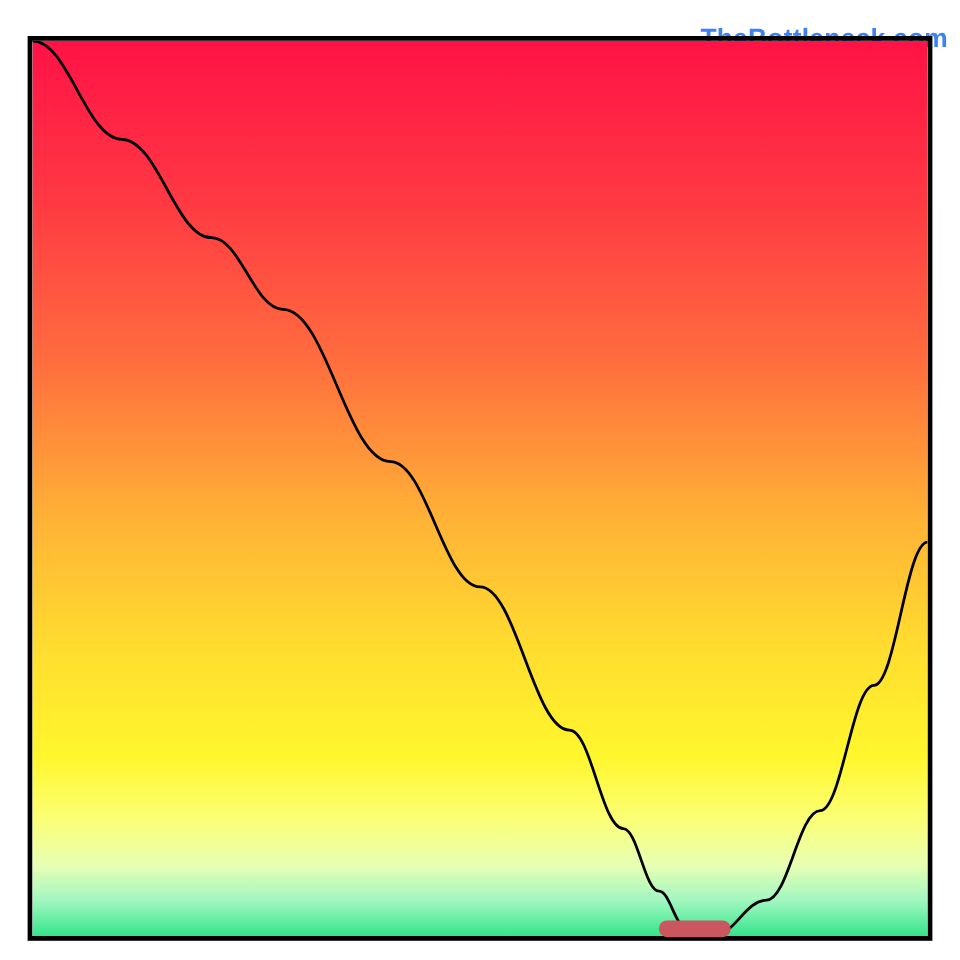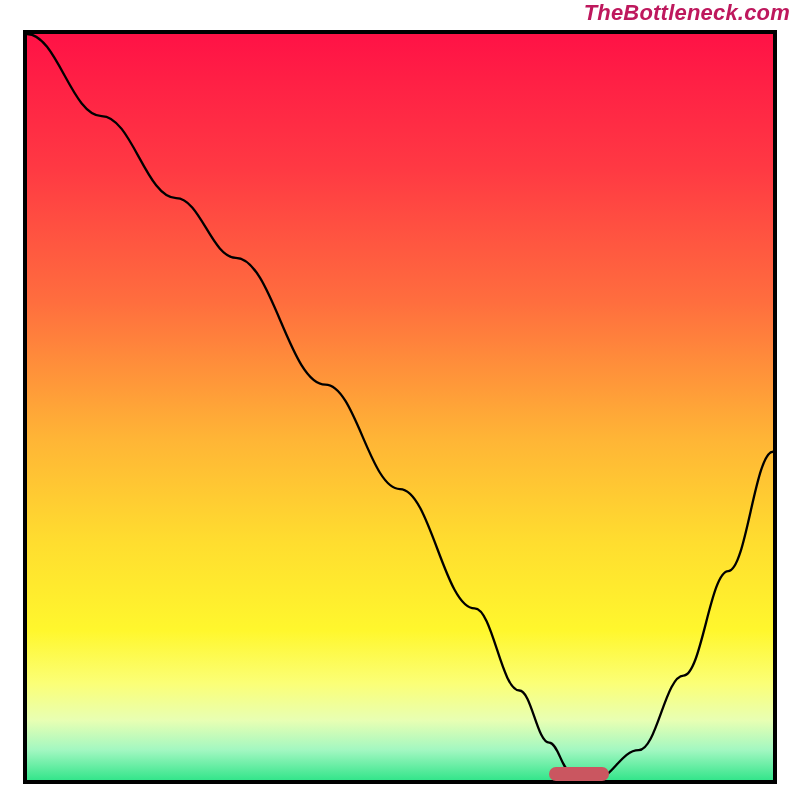--- a/index.html
+++ b/index.html
@@ -11,27 +11,26 @@
     overflow: hidden;
     font-family: Arial, Helvetica, sans-serif;
   }
   .wrap {
     position: relative;
     width: 800px;
     height: 800px;
   }
   .watermark {
     position: absolute;
-    top: 0;
+    top: 19px;
     right: 10px;
     font-size: 22px;
     font-weight: 600;
-    color: #be185d;
+    color: #3b82f6;
     letter-spacing: 0.2px;
-    font-style: italic;
   }
   .chart-box {
     position: absolute;
     left: 23px;
     top: 30px;
     width: 754px;
     height: 754px;
     border: 4px solid #000;
     box-sizing: border-box;
   }

